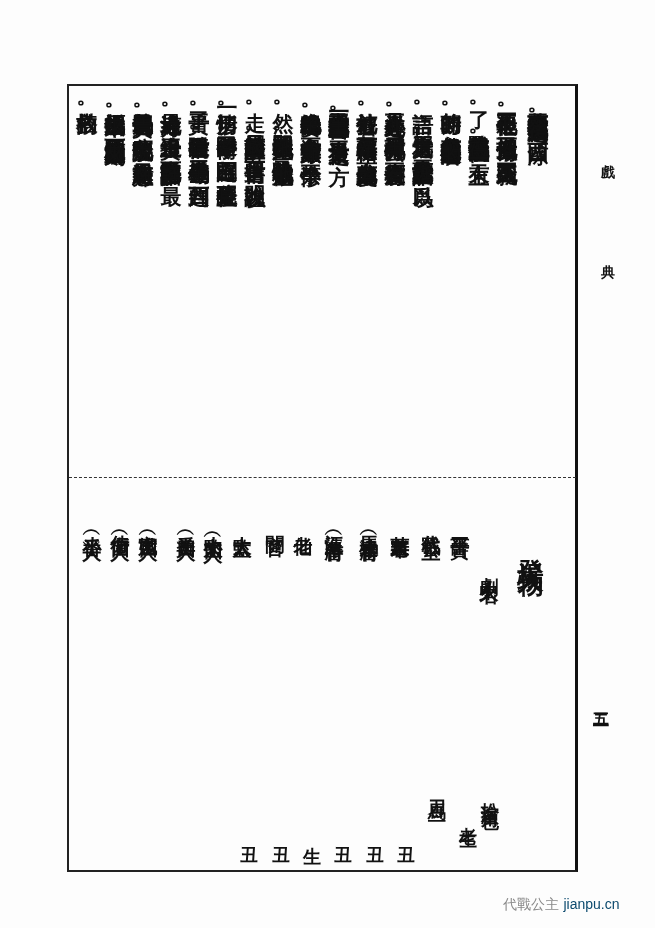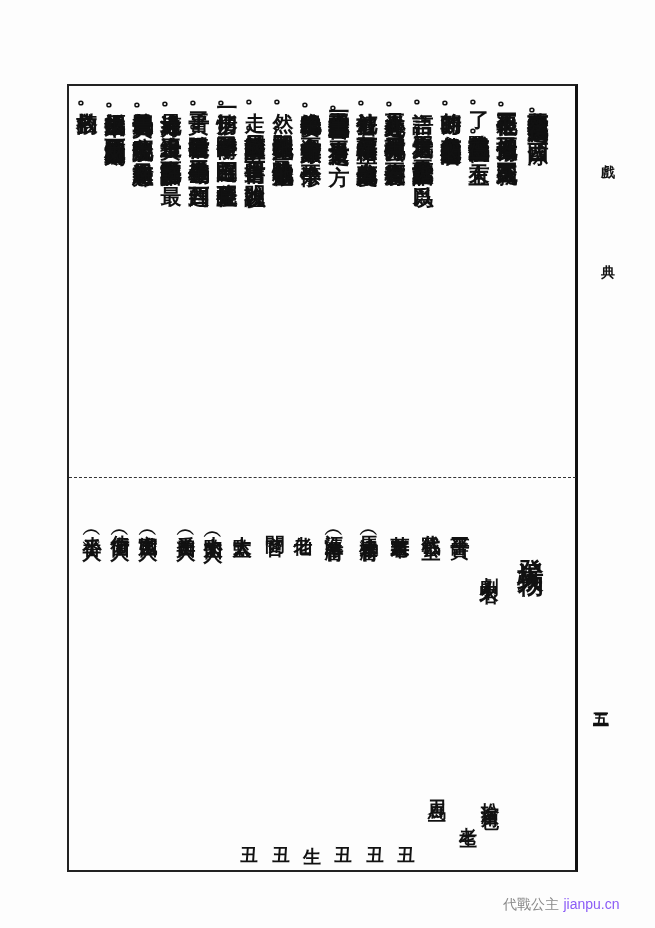--- a/index.html
+++ b/index.html
@@ -29,21 +29,21 @@
     position:absolute; left:601px; font-size:14px; font-weight:bold;
   }
   .pageno {
     position:absolute; left:590px; top:700px; writing-mode:vertical-rl; text-orientation:upright;
     font-size:16px; font-weight:bold; letter-spacing:1px;
   }
   .watermark {
     position:absolute; left:503px; top:896px; font-size:14px; color:#888;
     font-family: "DejaVu Sans", sans-serif; letter-spacing:0px;
   }
-  .watermark .latin { color:#8b5cf6; font-family:"Liberation Sans", sans-serif; }
+  .watermark .latin { color:#0c4a6e; font-family:"Liberation Sans", sans-serif; }
 </style>
 </head>
 <body>
 
 <div class="frame"></div>
 <div class="divider"></div>
 
 <div class="header-char" style="top:164px;">戲</div>
 <div class="header-char" style="top:264px;">典</div>
 <div class="pageno">五二二</div>

